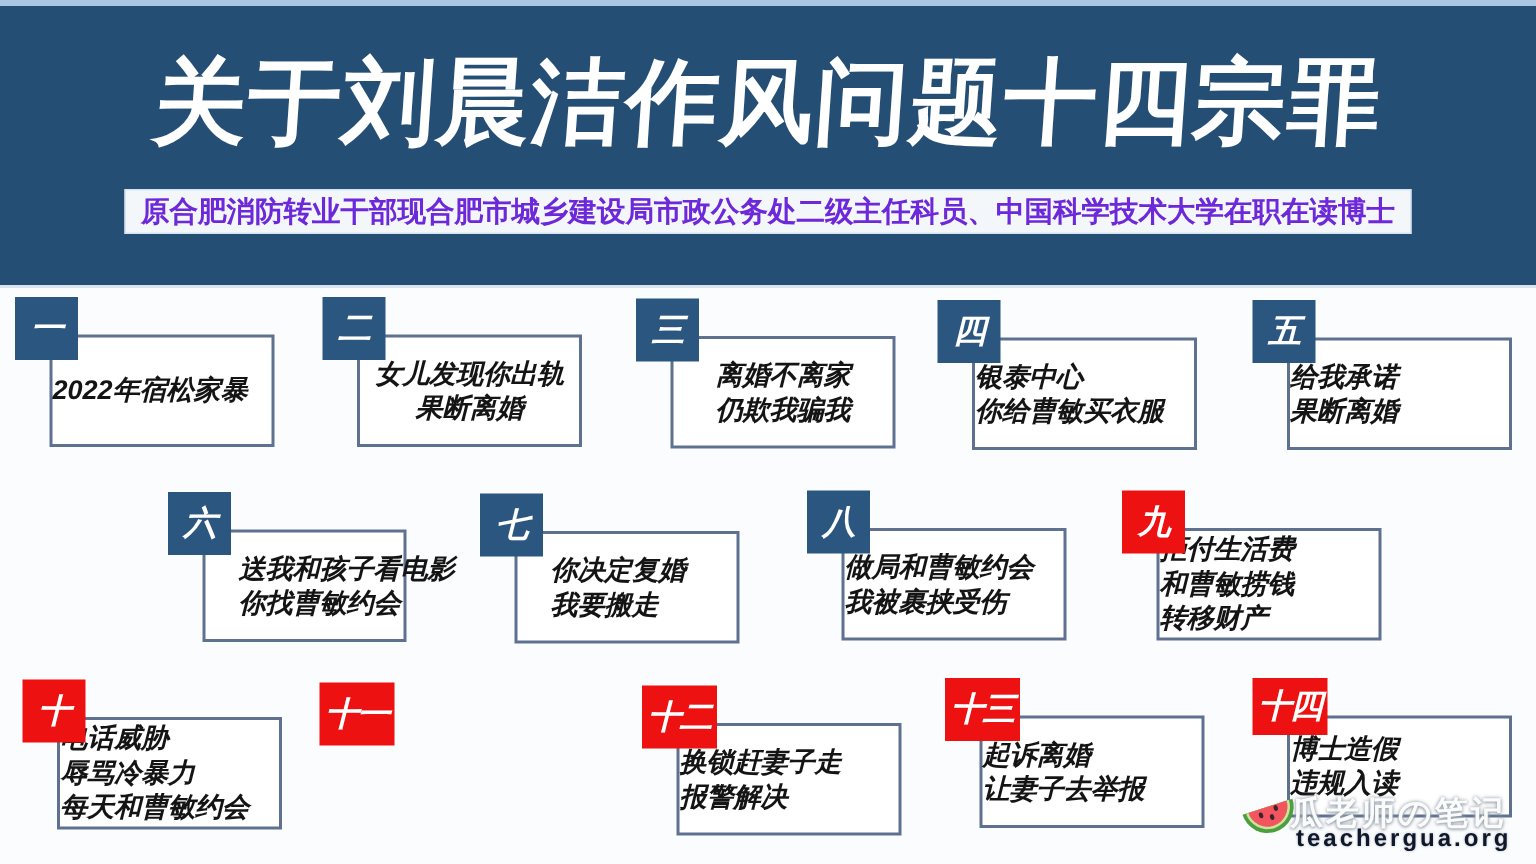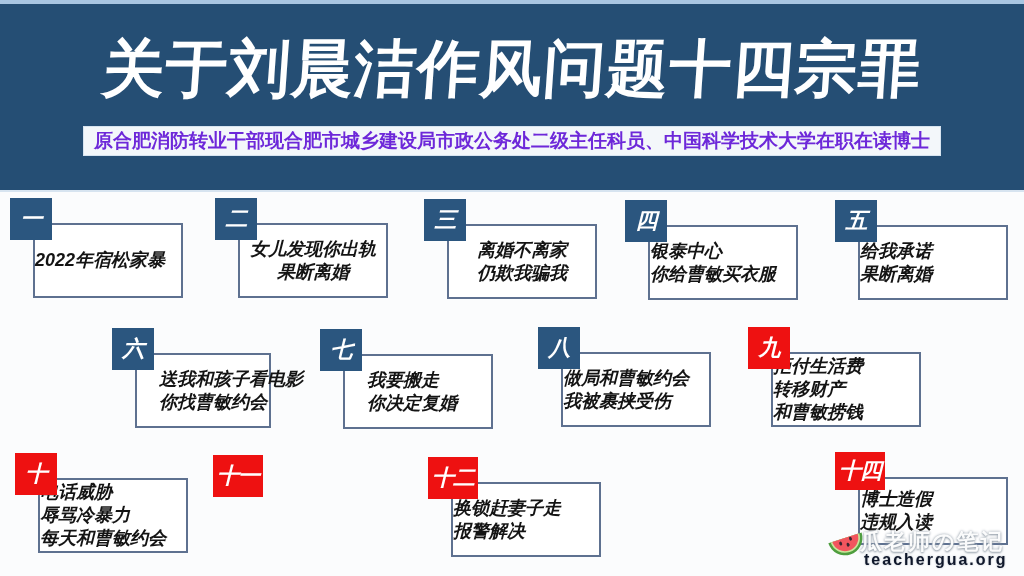--- a/index.html
+++ b/index.html
@@ -118,39 +118,39 @@
     <div class="badge">六</div>
     <div class="box" style="width:136px;padding-left:22px">
       <div class="line">送我和孩子看电影</div>
       <div class="line">你找曹敏约会</div>
     </div>
   </div>
 
   <div class="card" style="left:320px;top:329px">
     <div class="badge">七</div>
     <div class="box" style="padding-left:22px">
+      <div class="line">你决定复婚</div>
       <div class="line">我要搬走</div>
-      <div class="line">你决定复婚</div>
     </div>
   </div>
 
   <div class="card" style="left:538px;top:327px">
     <div class="badge">八</div>
     <div class="box">
       <div class="line">做局和曹敏约会</div>
       <div class="line">我被裹挟受伤</div>
     </div>
   </div>
 
   <div class="card" style="left:748px;top:327px">
     <div class="badge red">九</div>
     <div class="box">
       <div class="line">拒付生活费</div>
+      <div class="line">和曹敏捞钱</div>
       <div class="line">转移财产</div>
-      <div class="line">和曹敏捞钱</div>
     </div>
   </div>
 
   <div class="card" style="left:15px;top:453px">
     <div class="badge red">十</div>
     <div class="box">
       <div class="line">电话威胁</div>
       <div class="line">辱骂冷暴力</div>
       <div class="line">每天和曹敏约会</div>
     </div>
@@ -161,20 +161,27 @@
   </div>
 
   <div class="card" style="left:428px;top:457px">
     <div class="badge red">十二</div>
     <div class="box">
       <div class="line">换锁赶妻子走</div>
       <div class="line">报警解决</div>
     </div>
   </div>
 
+  <div class="card" style="left:630px;top:452px">
+    <div class="badge red">十三</div>
+    <div class="box">
+      <div class="line">起诉离婚</div>
+      <div class="line">让妻子去举报</div>
+    </div>
+  </div>
 
   <div class="card short" style="left:835px;top:452px">
     <div class="badge red" style="height:38px">十四</div>
     <div class="box">
       <div class="line">博士造假</div>
       <div class="line">违规入读</div>
     </div>
   </div>
 
   <div class="watermark">

